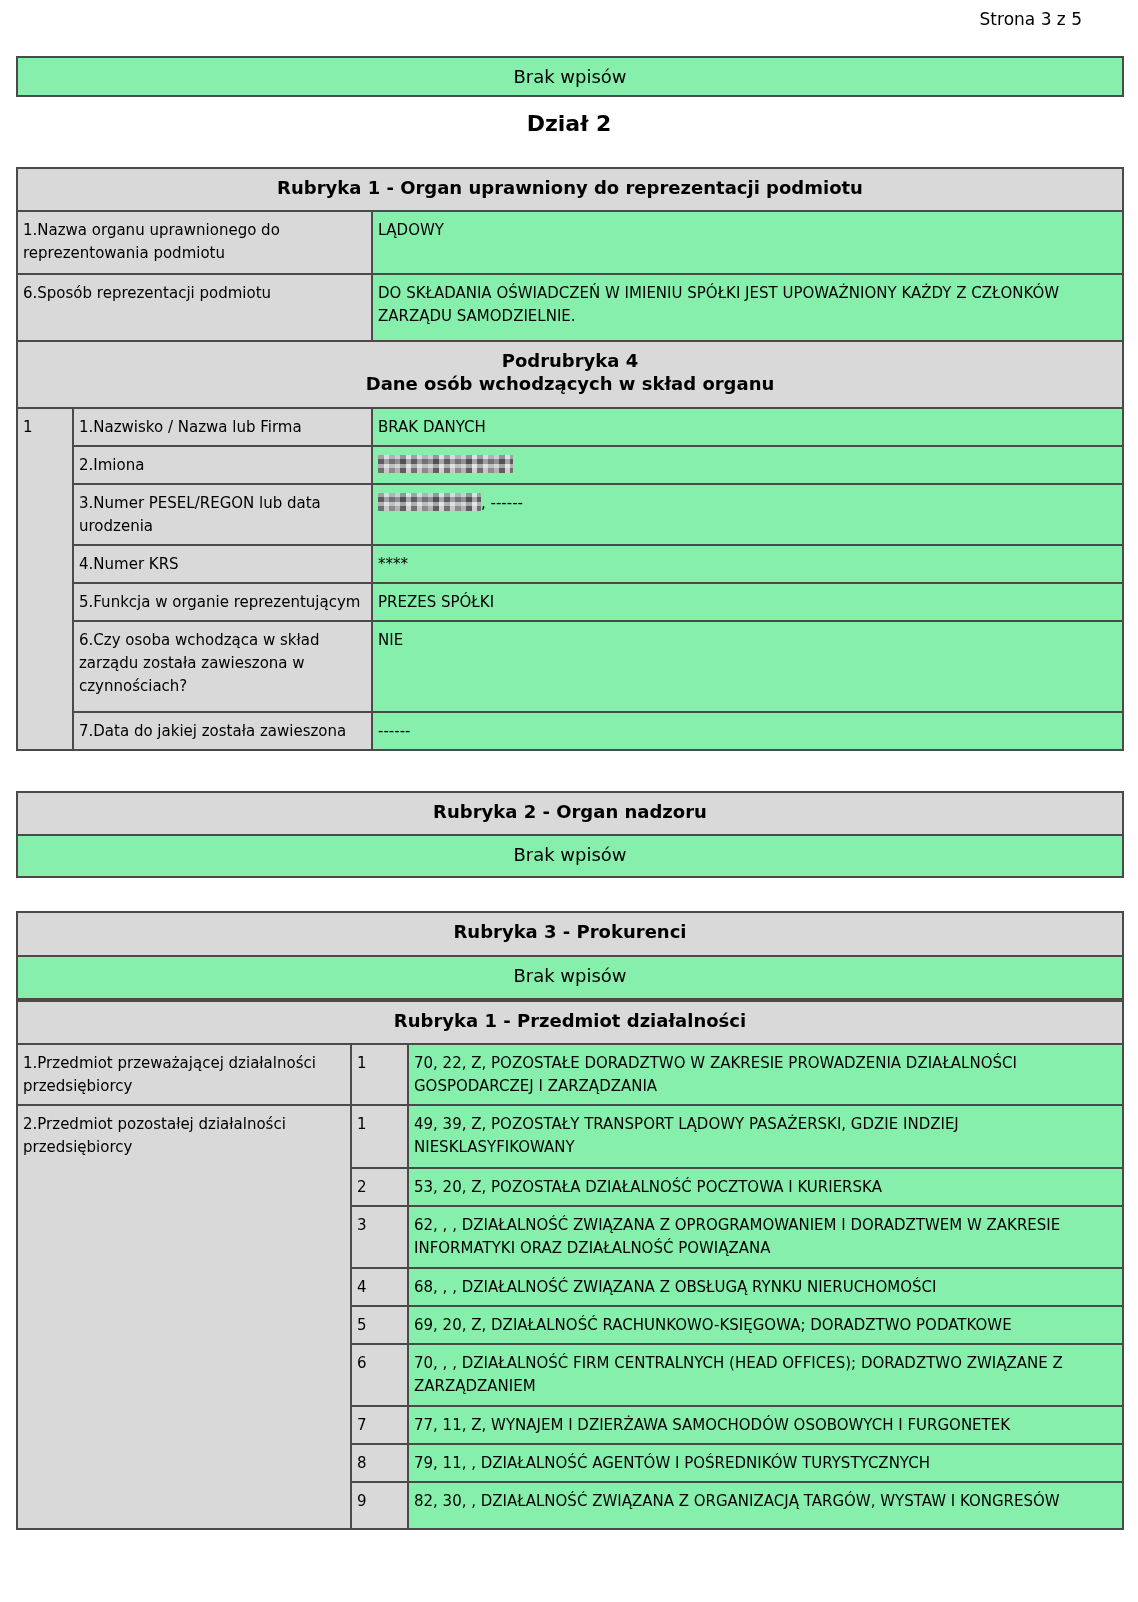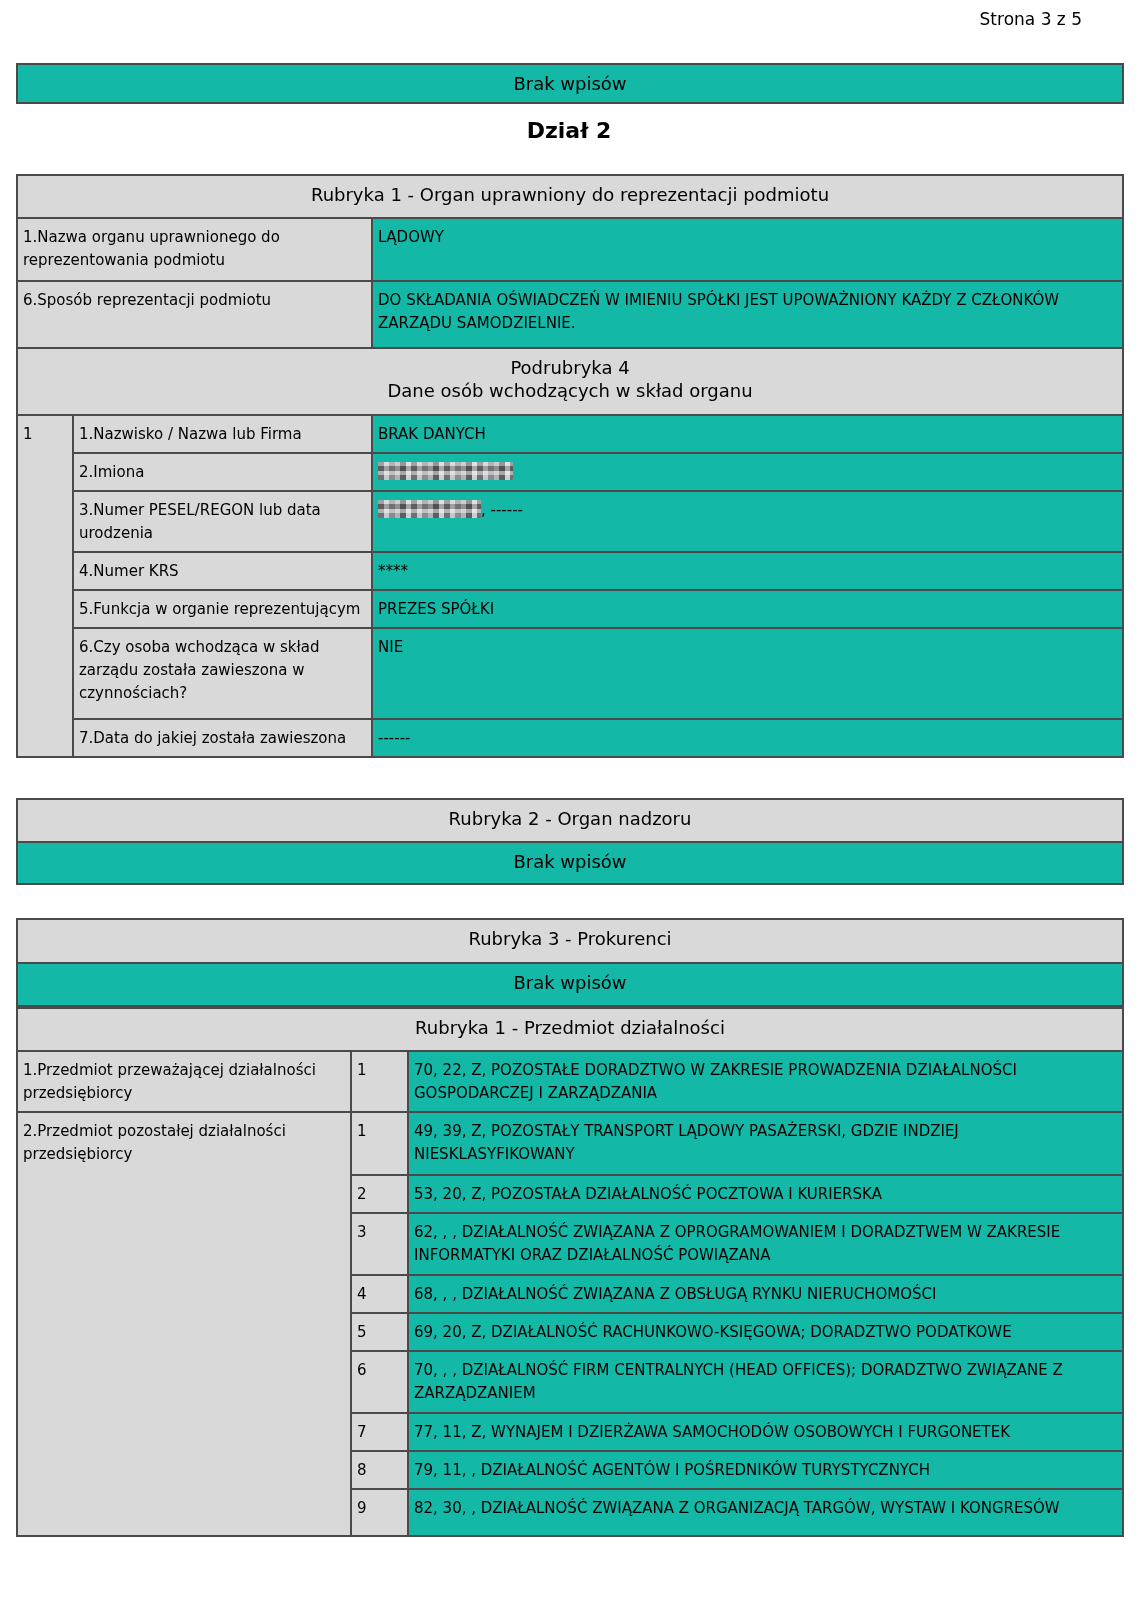--- a/index.html
+++ b/index.html
@@ -9,45 +9,46 @@
     color:#000;
     -webkit-font-smoothing:antialiased;
   }
   .page{width:1138px;position:relative;padding-top:8px;}
 
   .page-indicator{
     text-align:right;
     padding-right:56px;
     font-size:17px;
     line-height:22px;
-    margin-bottom:33px;
+    margin-bottom:26px;
   }
 
   table.krs{
     border-collapse:collapse;
     table-layout:fixed;
     width:1106px;
     margin:0 16px;
     font-size:15px;
   }
   table.krs td{
     border:2px solid #4a4a4a;
     vertical-align:top;
     padding:7px 5px 6px 5px;
     line-height:23px;
     word-wrap:break-word;
-    background:#14b8a6;
+    background:#86efac;
   }
   td.hdr{
     background:#d9d9d9 !important;
     text-align:center;
     vertical-align:middle;
     font-size:18px;
     line-height:26px;
     padding:8px 5px;
+    font-weight:bold;
   }
   td.lbl{background:#d9d9d9 !important;}
   td.num{
     background:#d9d9d9 !important;
     padding-left:8px;
     padding-right:2px;
   }
   td.center-cell{
     text-align:center;
     vertical-align:middle;

